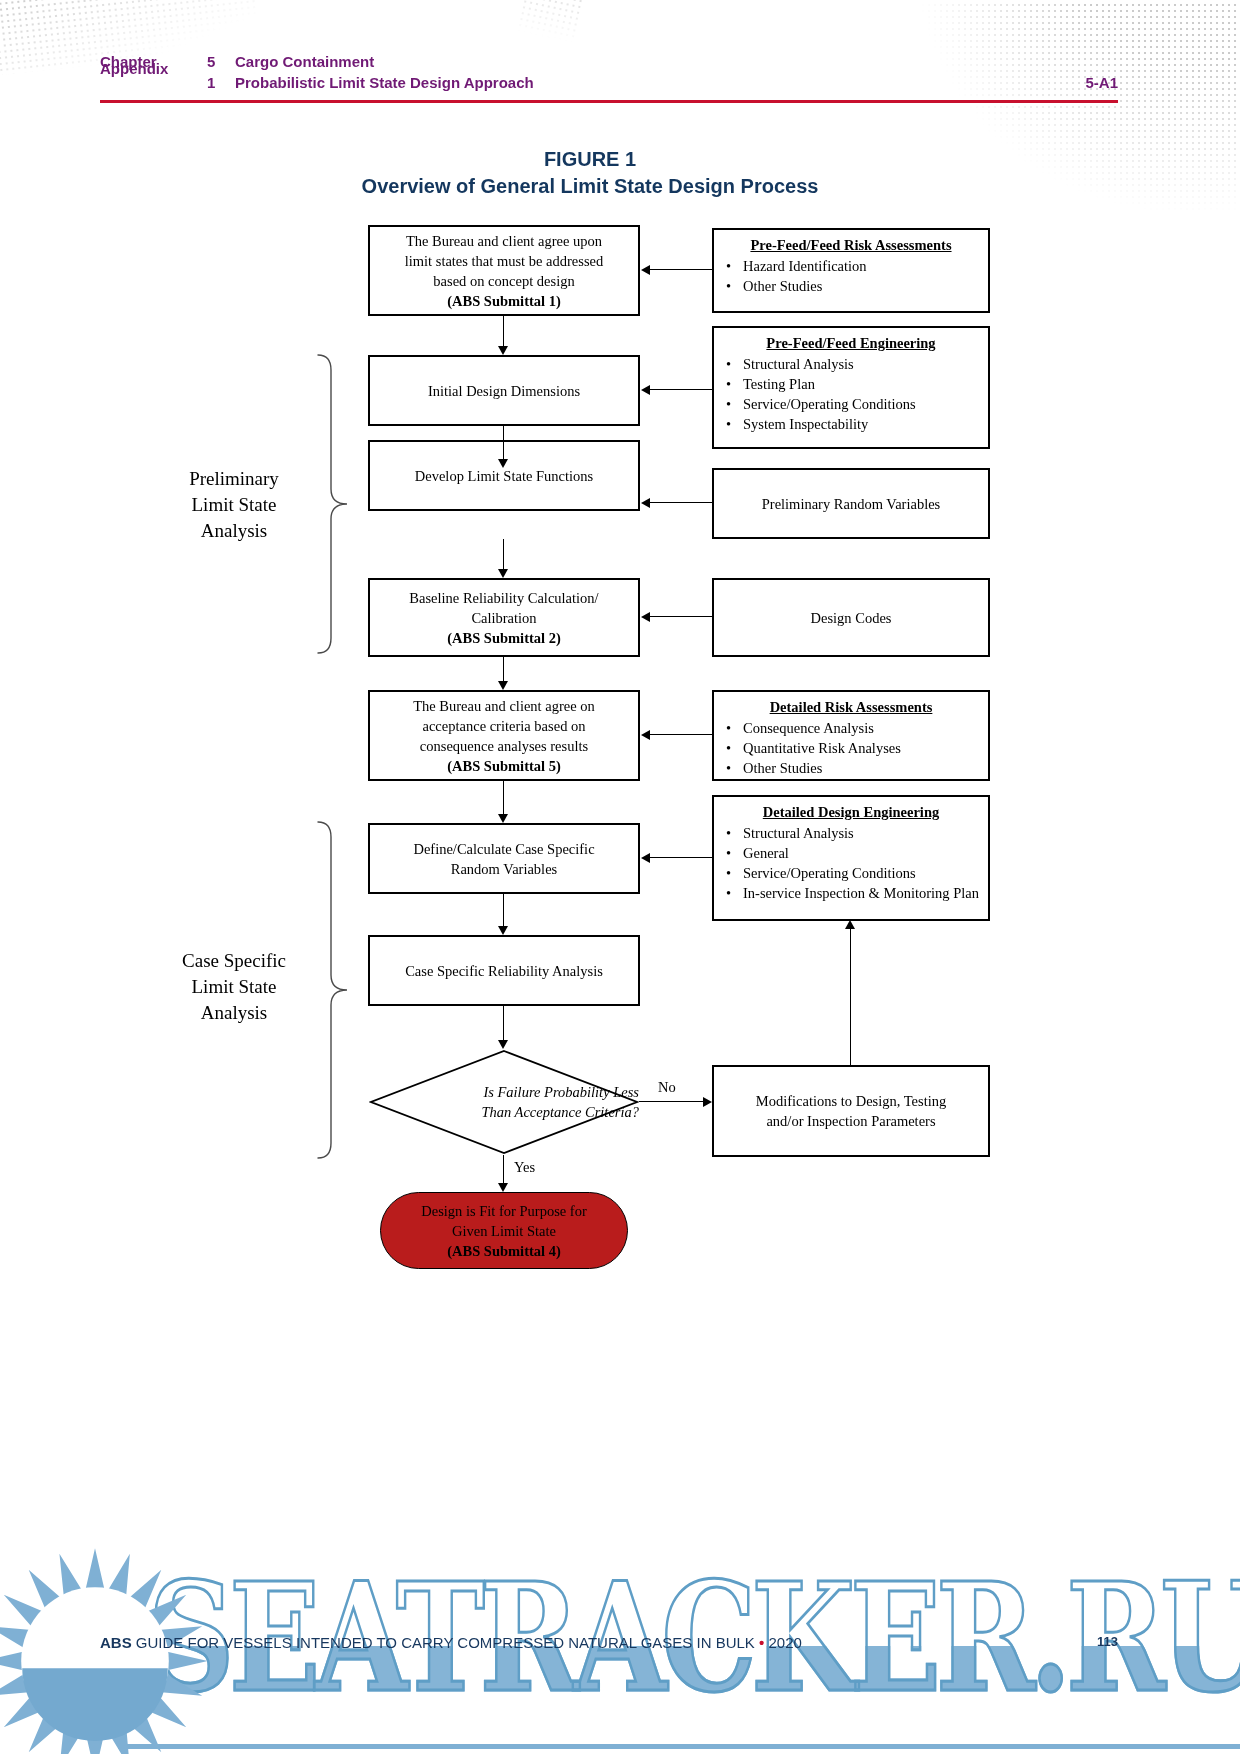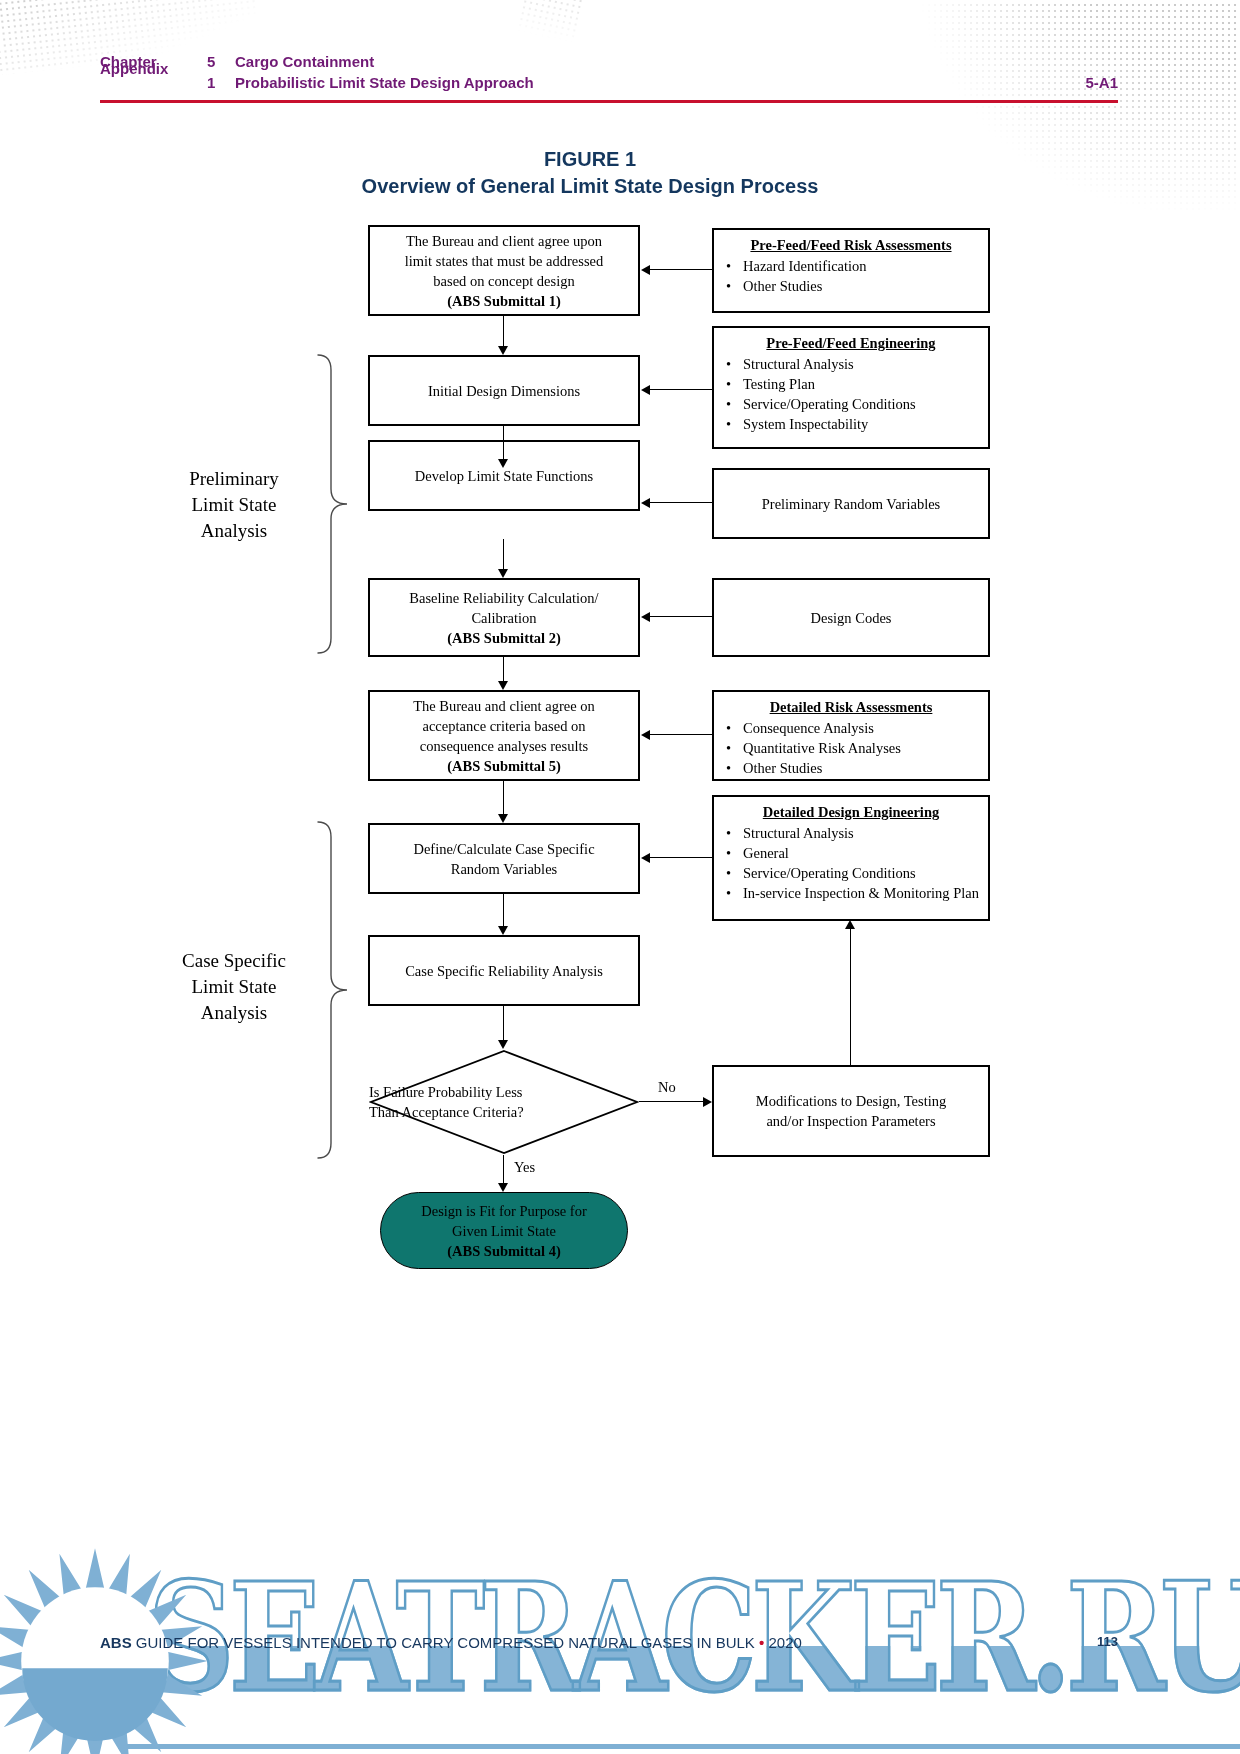--- a/index.html
+++ b/index.html
@@ -47,23 +47,23 @@
   .line { display:block; }
   .vline { position:absolute; width:0; border-left:1.6px solid #000; }
   .hline { position:absolute; height:0; border-top:1.6px solid #000; }
   .tri { position:absolute; width:0; height:0; }
   .tri-down { border-left:5px solid transparent; border-right:5px solid transparent; border-top:9px solid #000; }
   .tri-up   { border-left:5px solid transparent; border-right:5px solid transparent; border-bottom:9px solid #000; }
   .tri-left { border-top:5px solid transparent; border-bottom:5px solid transparent; border-right:9px solid #000; }
   .tri-right{ border-top:5px solid transparent; border-bottom:5px solid transparent; border-left:9px solid #000; }
   .decision-wrap { position:absolute; left:369px; top:1049px; width:270px; height:106px; }
   .decision-text { position:absolute; inset:0; display:flex; flex-direction:column;
-    justify-content:center; align-items:flex-start; text-align:center; }
+    justify-content:center; align-items:flex-end; text-align:center;font-style:italic; }
   .terminal { position:absolute; left:380px; top:1192px; width:248px; height:77px;
-    border:1.8px solid #000; border-radius:40px; background:#0f766e;
+    border:1.8px solid #000; border-radius:40px; background:#b91c1c;
     display:flex; flex-direction:column; justify-content:center; align-items:center; text-align:center; }
   .grp-label { position:absolute; text-align:center; font-size:19px; line-height:26px; color:#000; }
   .edge-label { position:absolute; font-size:14.5px; }
   
   .footer-line { position:absolute; left:100px; top:1634px; font-size:15px; color:#17375e; white-space:nowrap; z-index:3; }
   .footer-line .brand { font-weight:bold; }
   .footer-line .sep { color:#c8102e; font-weight:bold; }
   .page-num { position:absolute; left:1020px; top:1634px; width:98px; text-align:right;
     font-size:13px; font-weight:bold; color:#17375e; z-index:3; }
   

